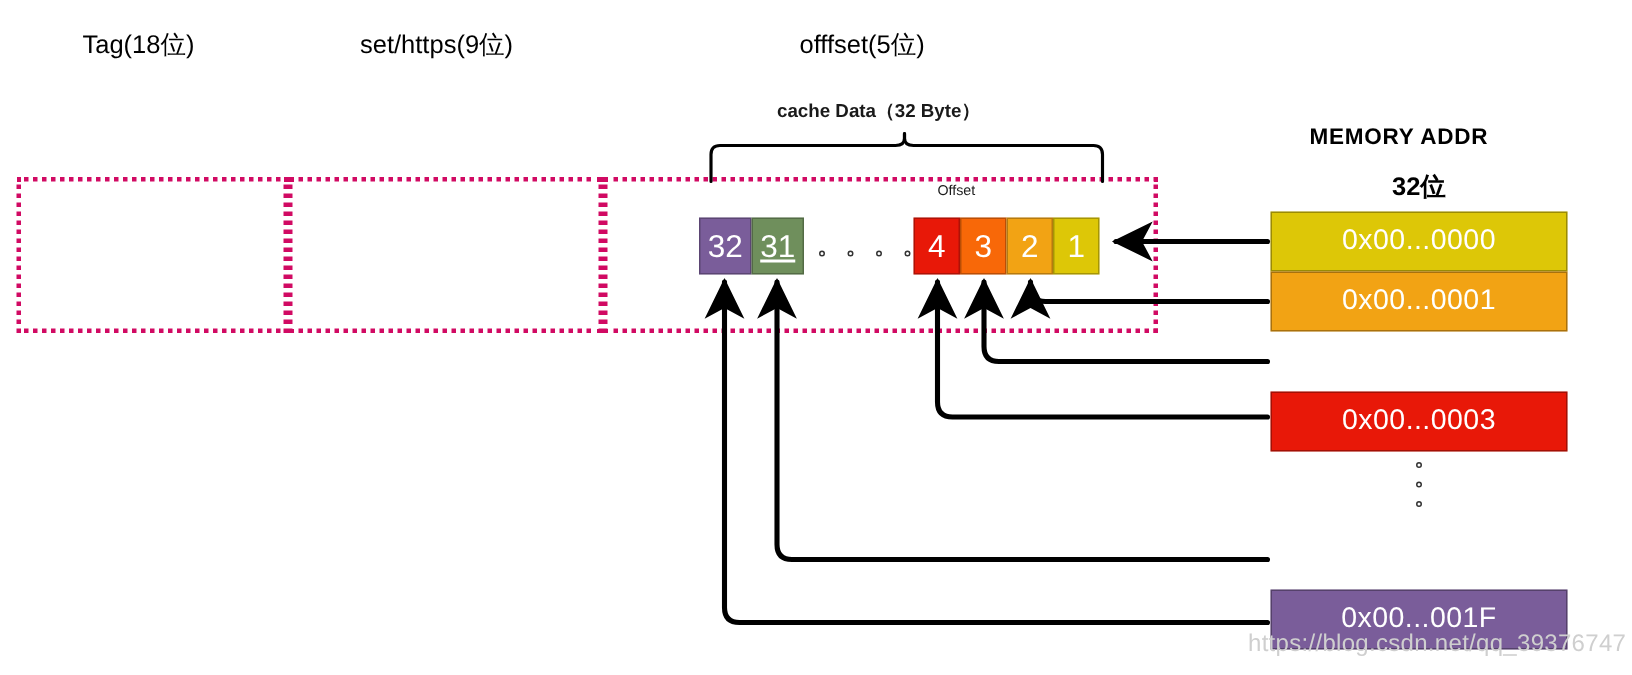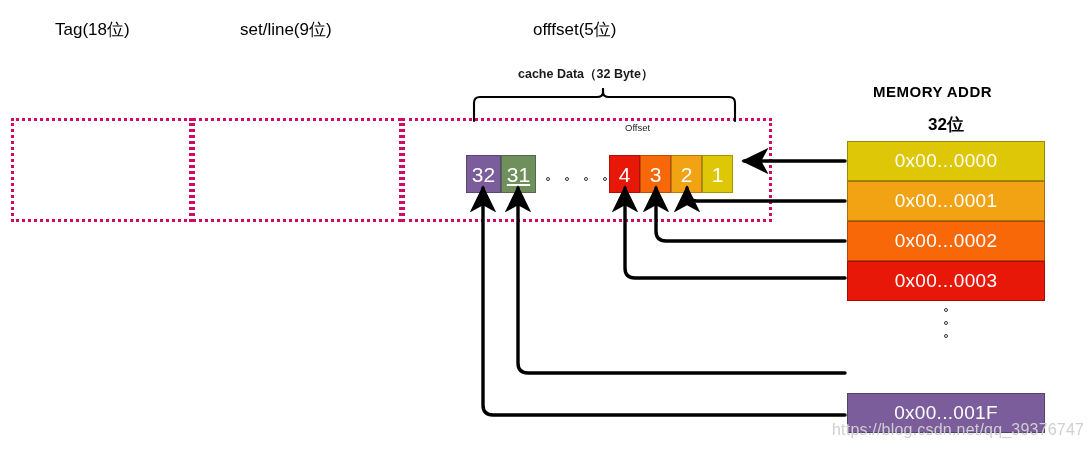--- a/index.html
+++ b/index.html
@@ -116,47 +116,46 @@
 
 <div id="stage">
 
   <div class="abs" id="addr-box" style="left:0;top:0;width:1088px;height:450px;">
       <div class="abs" style="left: 11px; top: 118px; width: 181px; height: 104px; box-sizing: border-box; border: 3px dotted rgb(209, 10, 99);"></div>
       <div class="abs" style="left: 192px; top: 118px; width: 210px; height: 104px; box-sizing: border-box; border: 3px dotted rgb(209, 10, 99);"></div>
       <div class="abs" style="left: 402px; top: 118px; width: 370px; height: 104px; box-sizing: border-box; border: 3px dotted rgb(209, 10, 99);"></div>
     </div>
 
   <div class="abs hdr-label" style="left:55px; top:18px;">Tag(18位)</div>
-  <div class="abs hdr-label" style="left:240px; top:18px;">set/line(9位)</div>
+  <div class="abs hdr-label" style="left:240px; top:18px;">set/https(9位)</div>
   <div class="abs hdr-label" style="left:533px; top:18px;">offfset(5位)</div>
 
   <div class="abs cache-caption" style="left:518px; top:66px;">cache  Data（32 Byte）</div>
 
   <div class="abs offset-caption" style="left:625px; top:122px;">Offset</div>
 
   <div class="abs mem-title" style="left:873px; top:83px;">MEMORY  ADDR</div>
   <div class="abs mem-sub" style="left:928px; top:113px;">32位</div>
 
-  <div class="abs" id="cache-cells" style="left:0;top:14px;width:1088px;height:354px;">
+  <div class="abs" id="cache-cells" style="left:0;top:4px;width:1088px;height:354px;">
       <div class="cell" style="left: 466px; top: 141px; width: 35px; height: 38px; background: rgb(122, 93, 154);">32</div>
       <div class="cell" style="left: 501px; top: 141px; width: 35px; height: 38px; background: rgb(111, 143, 92); text-decoration: underline;">31</div>
       <div class="cell" style="left: 609px; top: 141px; width: 31px; height: 38px; background: rgb(232, 24, 8);">4</div>
       <div class="cell" style="left: 640px; top: 141px; width: 31px; height: 38px; background: rgb(248, 104, 8);">3</div>
       <div class="cell" style="left: 671px; top: 141px; width: 31px; height: 38px; background: rgb(242, 163, 20);">2</div>
       <div class="cell" style="left: 702px; top: 141px; width: 31px; height: 38px; background: rgb(221, 199, 7);">1</div>
       <div class="dotmark" style="left: 546px; top: 163px;"></div>
       <div class="dotmark" style="left: 565px; top: 163px;"></div>
       <div class="dotmark" style="left: 584px; top: 163px;"></div>
       <div class="dotmark" style="left: 603px; top: 163px;"></div>
     </div>
 
   <div class="abs" id="mem-rows" style="left:0;top:0;width:1088px;height:450px;">
       <div class="mrow" style="top: 141px; background: rgb(221, 199, 7);">0x00...0000</div>
       <div class="mrow" style="top: 181px; background: rgb(242, 163, 20);">0x00...0001</div>
-      <div class="mrow" style="top: 221px; background: rgb(248, 104, 8);">0x00...0002</div>
       <div class="mrow" style="top: 261px; background: rgb(232, 24, 8);">0x00...0003</div>
       <div class="mrow" style="top: 393px; background: rgb(122, 93, 154);">0x00...001F</div>
       <div class="dotmark" style="left: 944px; top: 308px;"></div>
       <div class="dotmark" style="left: 944px; top: 321px;"></div>
       <div class="dotmark" style="left: 944px; top: 334px;"></div>
     </div>
 
   <svg class="overlay" viewBox="0 0 1088 450">
     <defs>
       <marker id="ah" markerWidth="9" markerHeight="9" refX="7.2" refY="4.5" orient="auto" markerUnits="strokeWidth">

